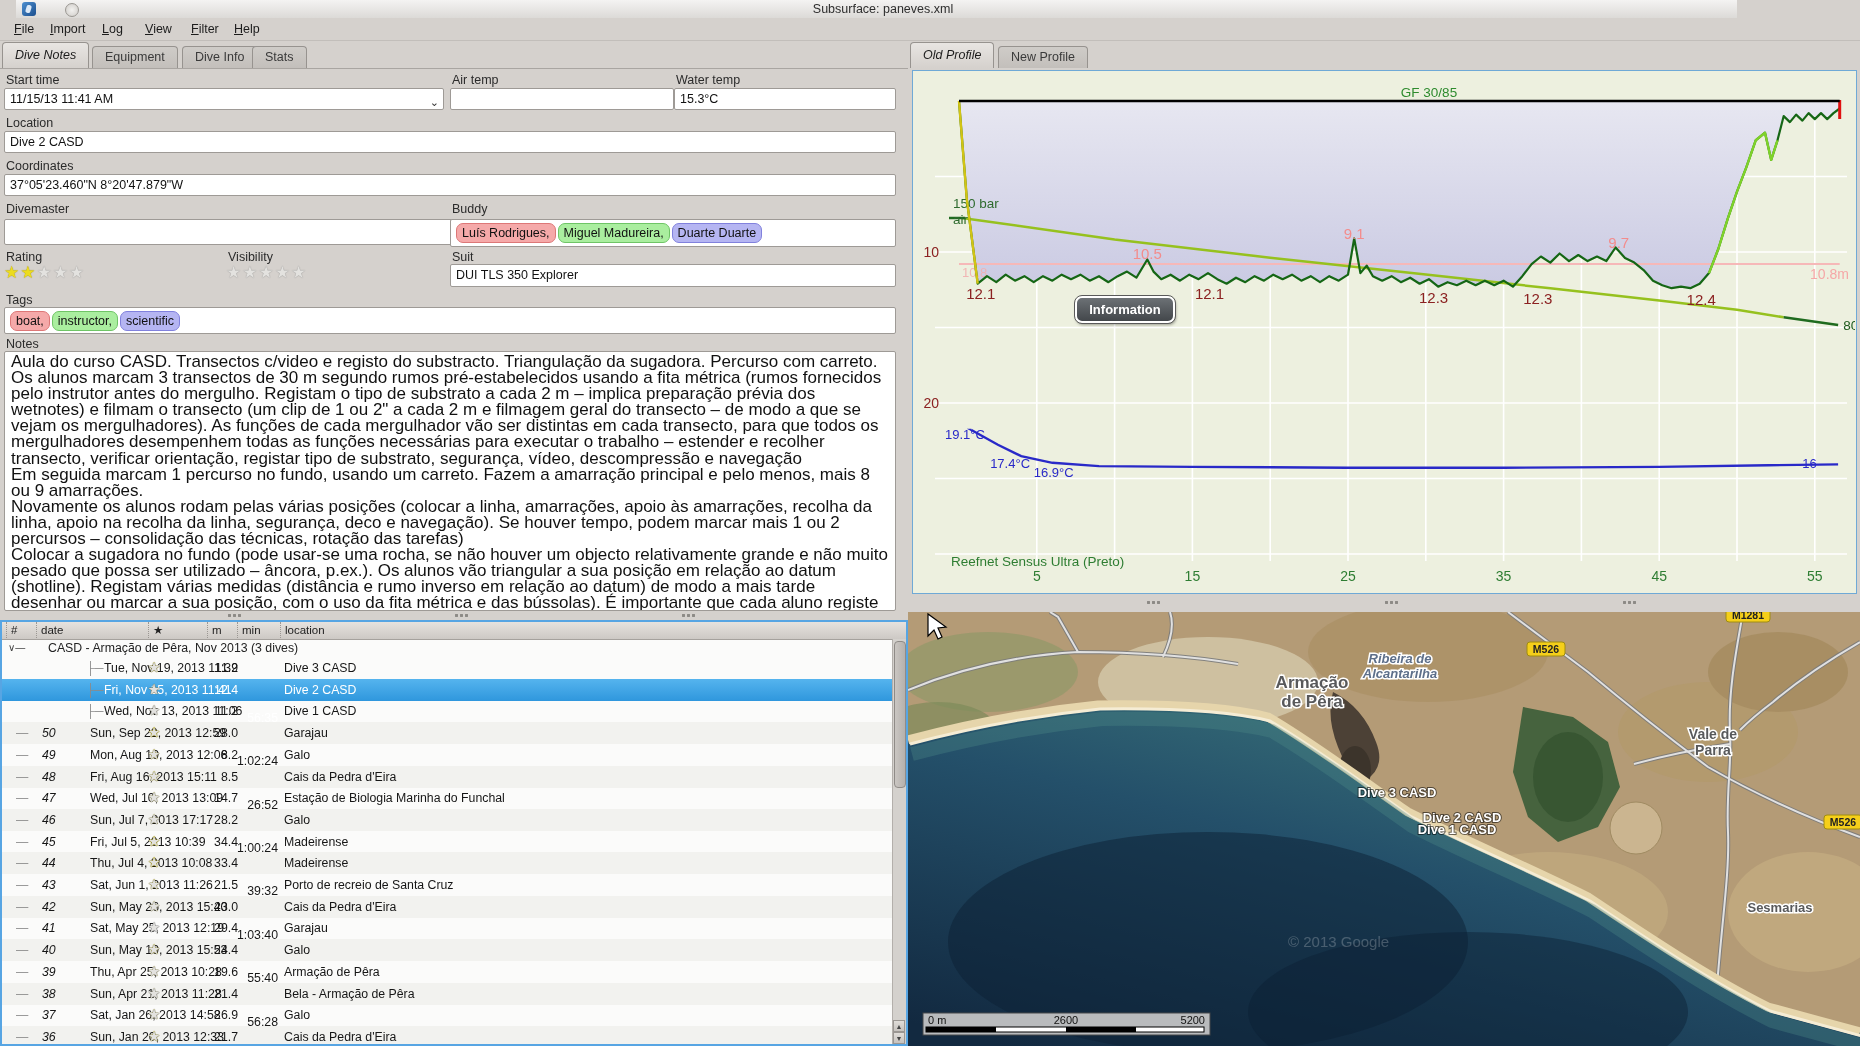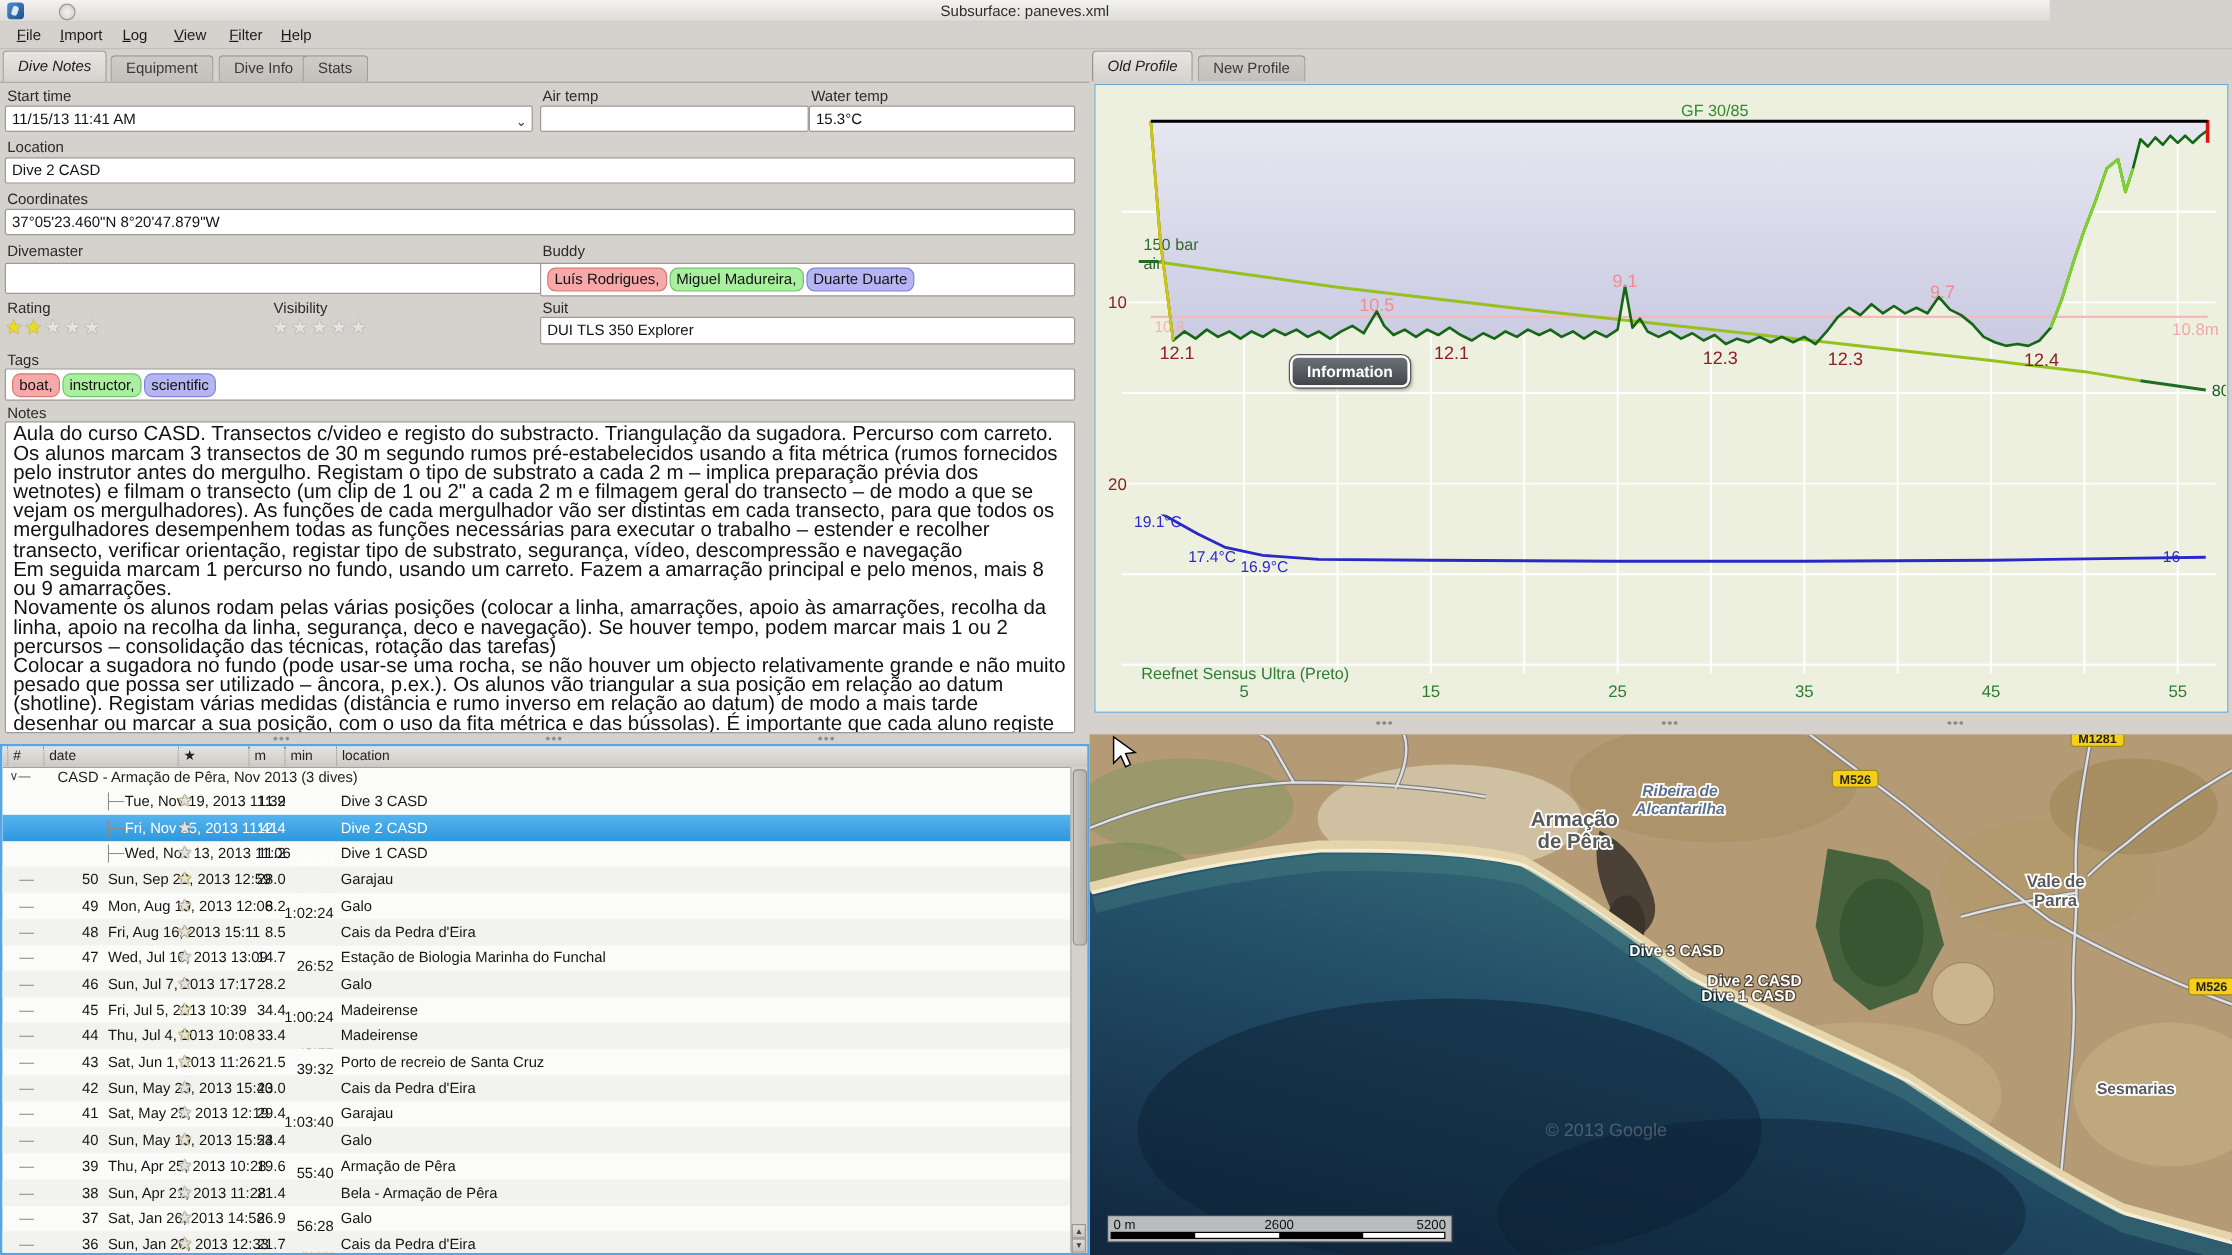--- a/index.html
+++ b/index.html
@@ -1,21 +1,21 @@
 <!DOCTYPE html>
 <html><head>
 <meta charset="utf-8">
 <style>
   html,body{margin:0;padding:0;}
   body{width:1860px;height:1046px;overflow:hidden;position:relative;
        font-family:"Liberation Sans",sans-serif;background:#d5d1cd;color:#222;}
   .abs{position:absolute;}
   
-  #titlebar{left:0;top:0;width:1708px;height:18px;
-    background:linear-gradient(#f4f3f2,#dcdad7);border-bottom:1px solid #bdbab6;}
+  #titlebar{left:16px;top:0;width:1708px;height:18px;
+    background:linear-gradient(#f4f3f2,#dcdad7);border-bottom:1px solid #bdbab6;padding-left:13px;}
   #title-text{width:100%;text-align:center;font-size:12.5px;color:#2e2e2e;line-height:18px;}
   #app-icon{left:6px;top:2px;width:14px;height:14px;border-radius:3px;
     background:linear-gradient(135deg,#4d8fd0,#1c4f8e);}
   #app-icon:after{content:"";position:absolute;left:4px;top:3px;width:5px;height:8px;
     background:#dce9f7;border-radius:2px;transform:rotate(18deg);}
   #title-circle{left:49px;top:3px;width:12px;height:12px;border-radius:50%;
     background:radial-gradient(#f2f1ef,#cfccc8);border:1px solid #9a9792;}
   
   #menubar{left:0;top:18px;width:1860px;height:22px;background:#d5d1cd;
     border-bottom:1px solid #c2beba;}
@@ -53,21 +53,21 @@
   #table-header{position:absolute;left:0;top:0;width:100%;height:17px;
     background:linear-gradient(#e6e2de,#cdc9c5);border-bottom:1px solid #a5a19d;font-size:11.5px;color:#222;}
   .th{position:absolute;top:0;line-height:16px;border-left:1px dotted #9b9793;padding-left:4px;}
   #table-rows{position:absolute;left:0;top:17px;width:100%;}
   .trow{position:absolute;left:0;width:100%;height:22px;font-size:12.3px;color:#161616;}
   .trow.alt{background:#f2f2ef;}
   .trow.selected{background:linear-gradient(#55b4ee,#2f97dd);color:#fff;}
   .trow span{position:absolute;line-height:22px;white-space:nowrap;}
   .t-stub{left:14px;width:16px;color:#8b8b8b;}
   .t-stub.child{left:84px;}
-  .t-num{left:40px;width:40px;text-align:right;}
+  .t-num{left:40px;width:40px;text-align:left;font-style:italic;}
   .t-date{left:88px;}
   .t-date.child{left:102px;}
   .t-stars{left:146px;font-size:13.5px;letter-spacing:0;}
   .t-depth{left:166px;width:70px;text-align:right;}
   .t-dur{left:216px;width:60px;text-align:right;margin-top:28px;}
   .t-loc{left:282px;}
   #group-row{position:absolute;left:0;top:0;width:100%;height:18px;font-size:12.3px;}
   #group-row .gr-arrow{position:absolute;left:6px;top:0;line-height:18px;font-size:10px;color:#444;}
   #group-row .gr-text{position:absolute;left:46px;line-height:18px;}
   

